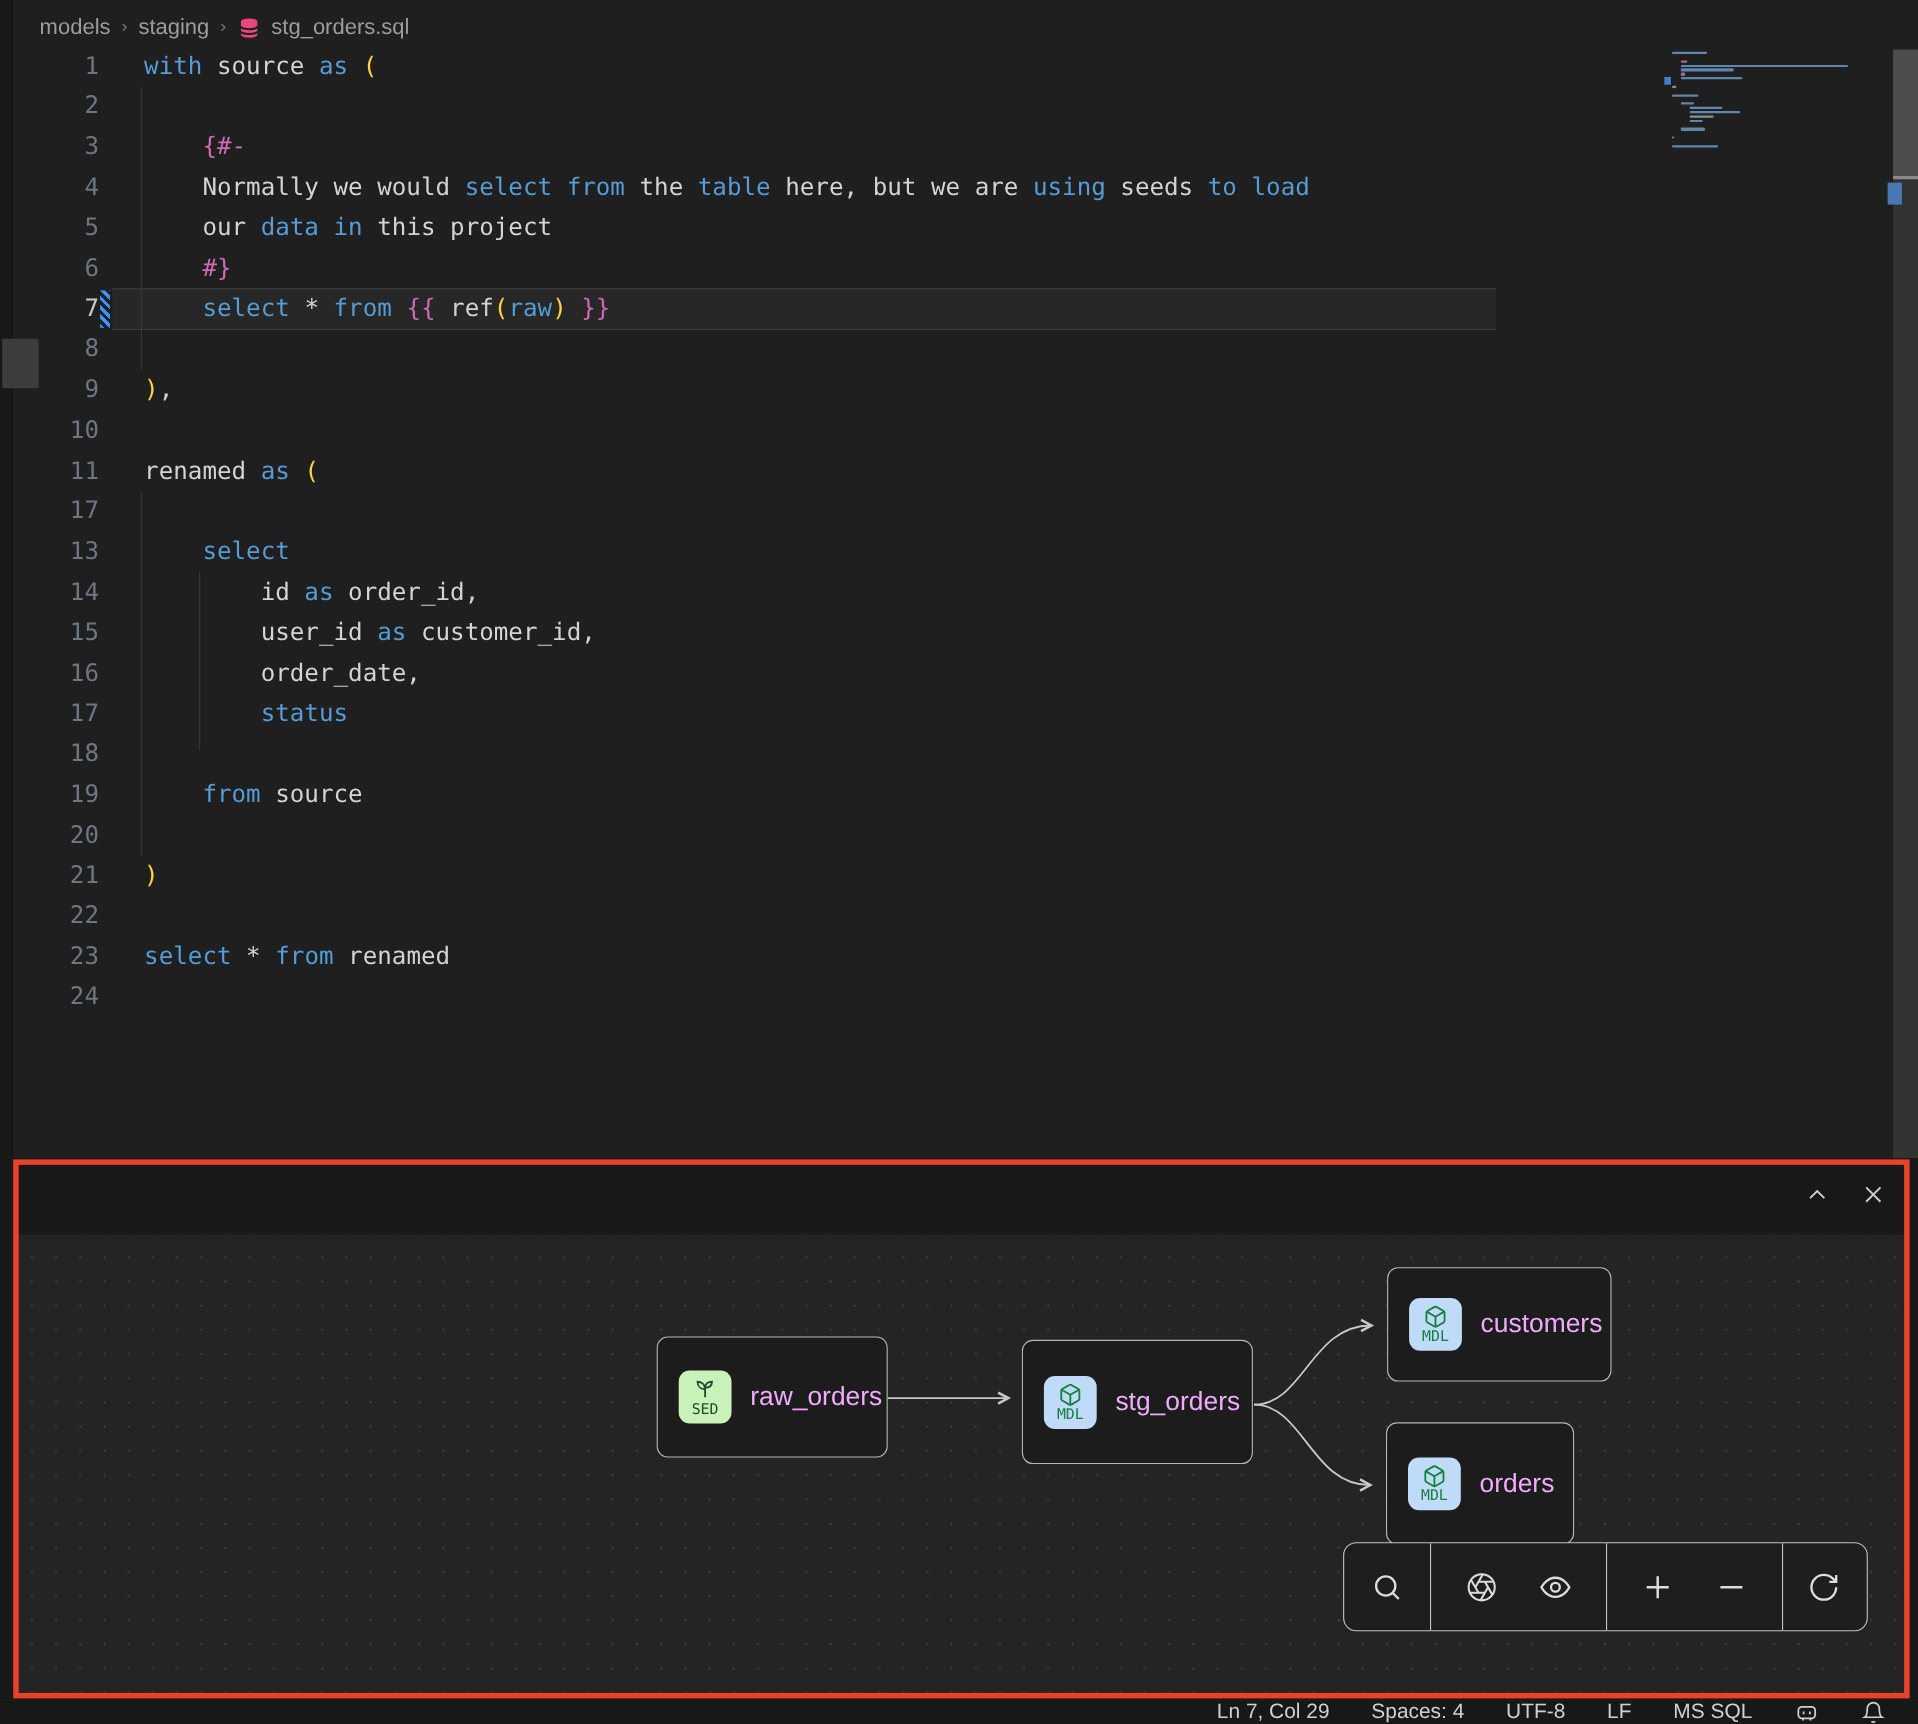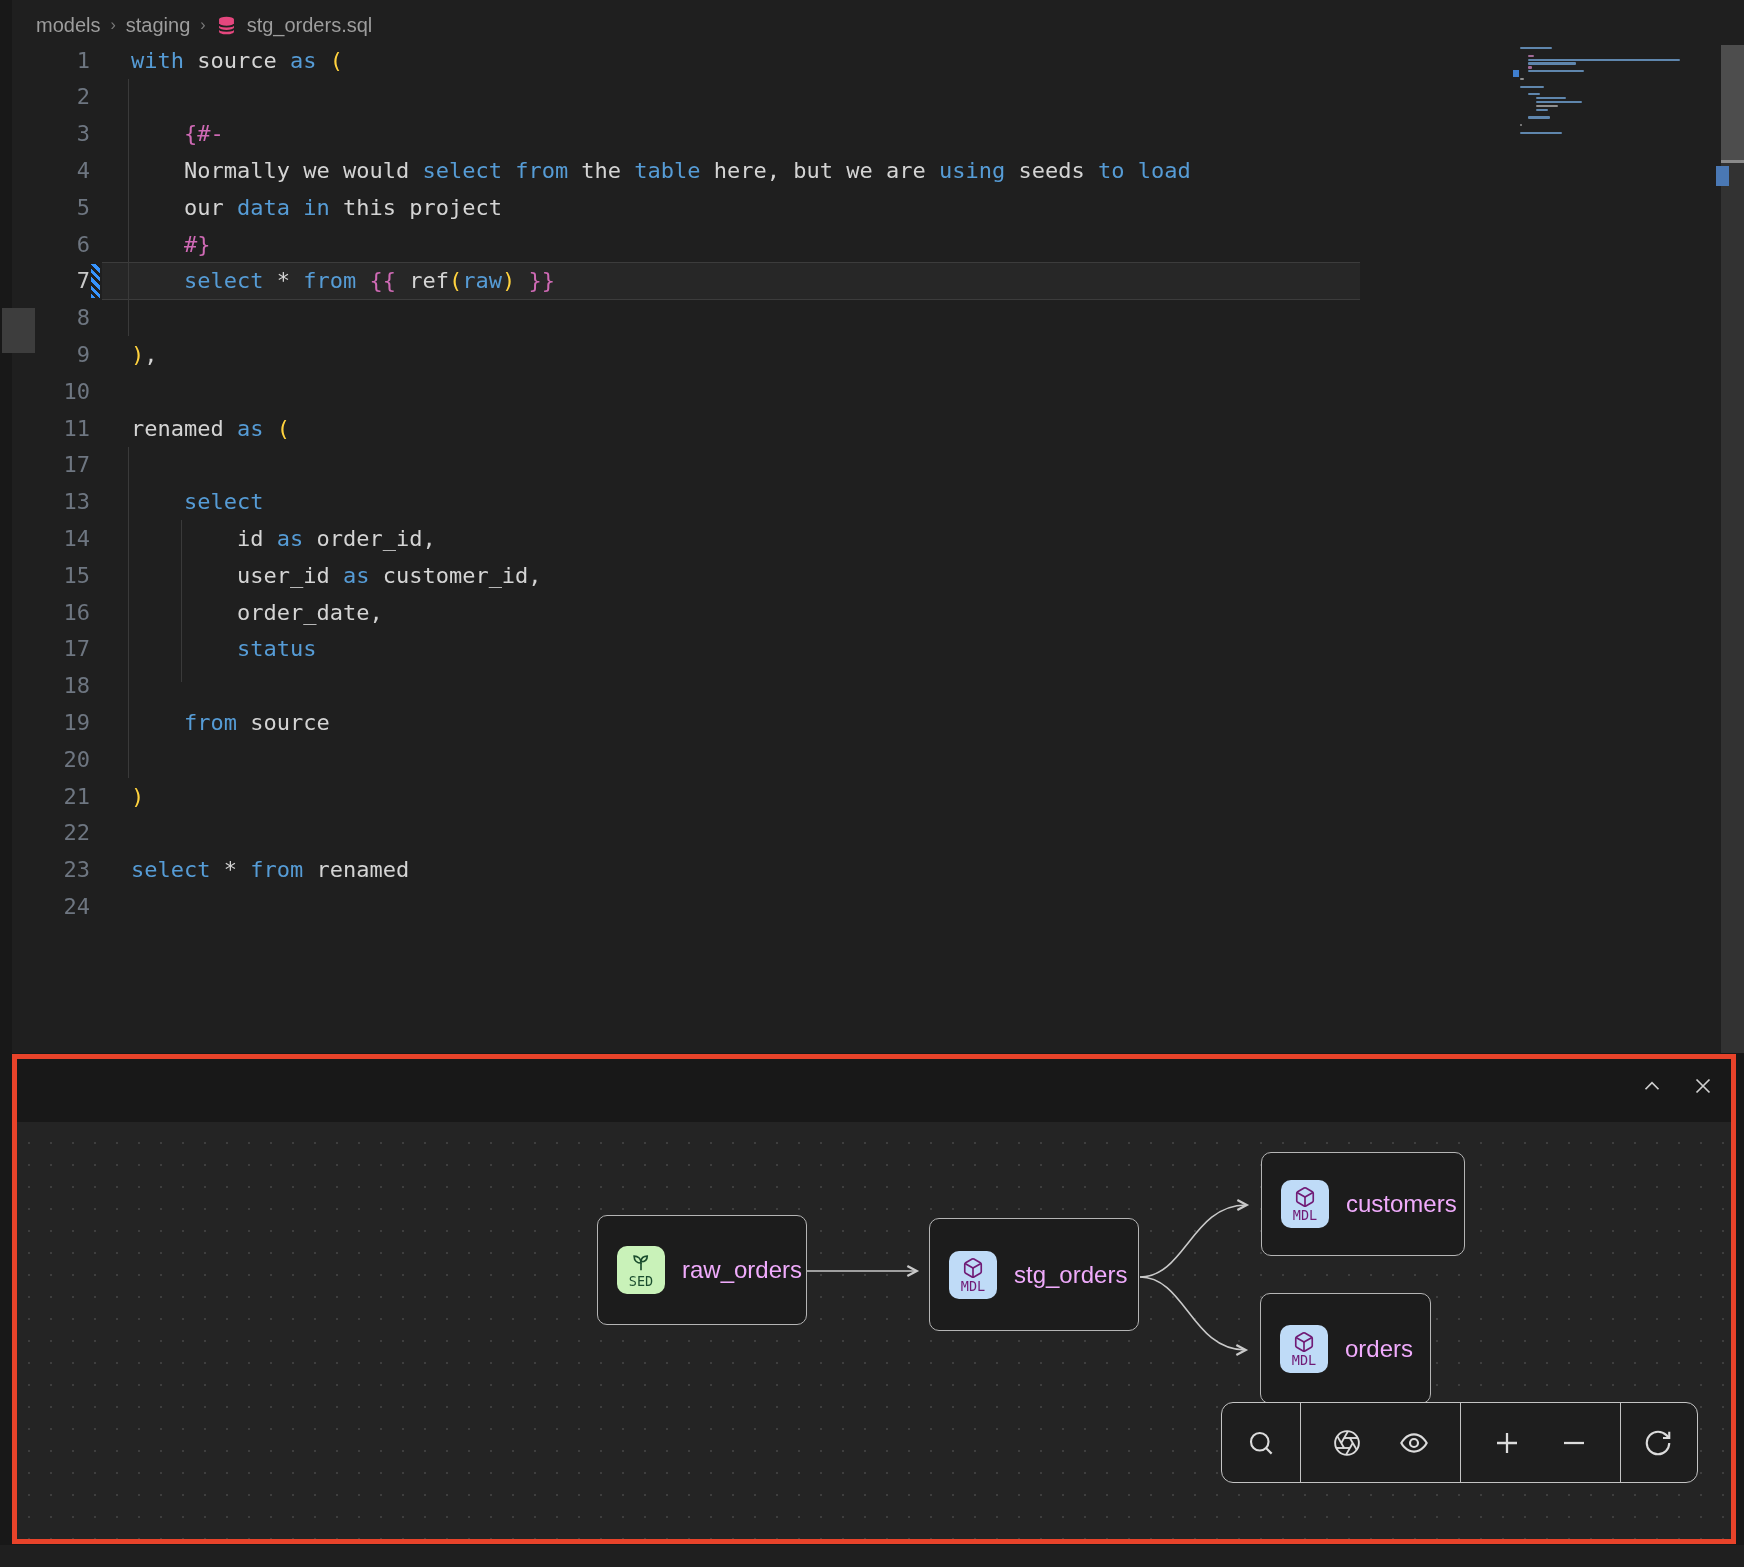--- a/index.html
+++ b/index.html
@@ -47,21 +47,21 @@
   .lineage-canvas { position:absolute; left:12px; top:1122px; width:1719px; height:417px;
     background-color:#242424;
     background-image:radial-gradient(#3e3e3e 1.1px, transparent 1.2px);
     background-size:22px 22px; background-position:6px 10px; }
   .edges-svg { position:absolute; left:0; top:1053px; width:1744px; height:514px; pointer-events:none; }
   .lin-node { position:absolute; background:#1c1c1c; border:1.5px solid #b5b5b5; border-radius:10px;
               display:flex; align-items:center; gap:17px; padding-left:19px; }
   .lin-node .badge { width:48px; height:48px; border-radius:10px; display:flex; flex-direction:column;
                      align-items:center; justify-content:center; gap:0px; }
   .badge.seed { background:#c9f2b9; color:#1b4d2e; }
-  .badge.model { background:#bfdbf7; color:#701a75; }
+  .badge.model { background:#bfdbf7; color:#15803d; }
   .badge .badge-label { font-size:13.5px; font-family:"DejaVu Sans Mono",monospace; line-height:14px; }
   .lin-node .node-label { color:#f0abfc; font-size:24px; }
   .lin-toolbar { position:absolute; left:1221px; top:1402px; width:477px; height:81px;
                  border:1.5px solid #c4c4c4; border-radius:12px; background:#1e1e1e;
                  display:flex; align-items:stretch; }
   .lt-cell { display:flex; align-items:center; justify-content:space-evenly; color:#dcdcdc; }
   .lt-cell + .lt-cell { border-left:1.5px solid #c4c4c4; }
   .lt-btn { width:44px; height:44px; display:flex; align-items:center; justify-content:center; }
   .red-box { position:absolute; left:12px; top:1054px; width:1724px; height:490px;
              border:5px solid #e8432a; pointer-events:none; z-index:50; }
@@ -293,13 +293,33 @@
         <svg class="ic" width="30" height="30" viewBox="0 0 24 24" fill="none" stroke="currentColor" stroke-width="1.7">
             <path d="M21 12a9 9 0 1 1-9-9c2.5 0 4.9 1 6.7 2.7L21 8"></path>
             <path d="M21 3v5h-5"></path>
           </svg>
       </div>
     </div>
   </div>
 
   <div class="red-box"></div>
 
+  <div class="statusbar">
+    <span>Ln 7, Col 29</span>
+    <span>Spaces: 4</span>
+    <span>UTF-8</span>
+    <span>LF</span>
+    <span>MS SQL</span>
+    <span class="sb-icon">
+      <svg class="ic" width="23" height="23" viewBox="0 0 24 24" fill="none" stroke="currentColor" stroke-width="1.7">
+        <rect x="4" y="7" width="16" height="11" rx="3.5"></rect>
+        <path d="M9 11.5v2.5M15 11.5v2.5"></path>
+        <path d="M8.5 18v2M15.5 18v2"></path>
+      </svg>
+    </span>
+    <span class="sb-icon">
+      <svg class="ic" width="22" height="22" viewBox="0 0 24 24" fill="none" stroke="currentColor" stroke-width="1.7">
+        <path d="M6 8a6 6 0 0 1 12 0c0 7 2.5 8.5 2.5 8.5h-17S6 15 6 8"></path>
+        <path d="M10.3 20.5a2 2 0 0 0 3.4 0"></path>
+      </svg>
+    </span>
+  </div>
 </div>
 
 </body></html>

